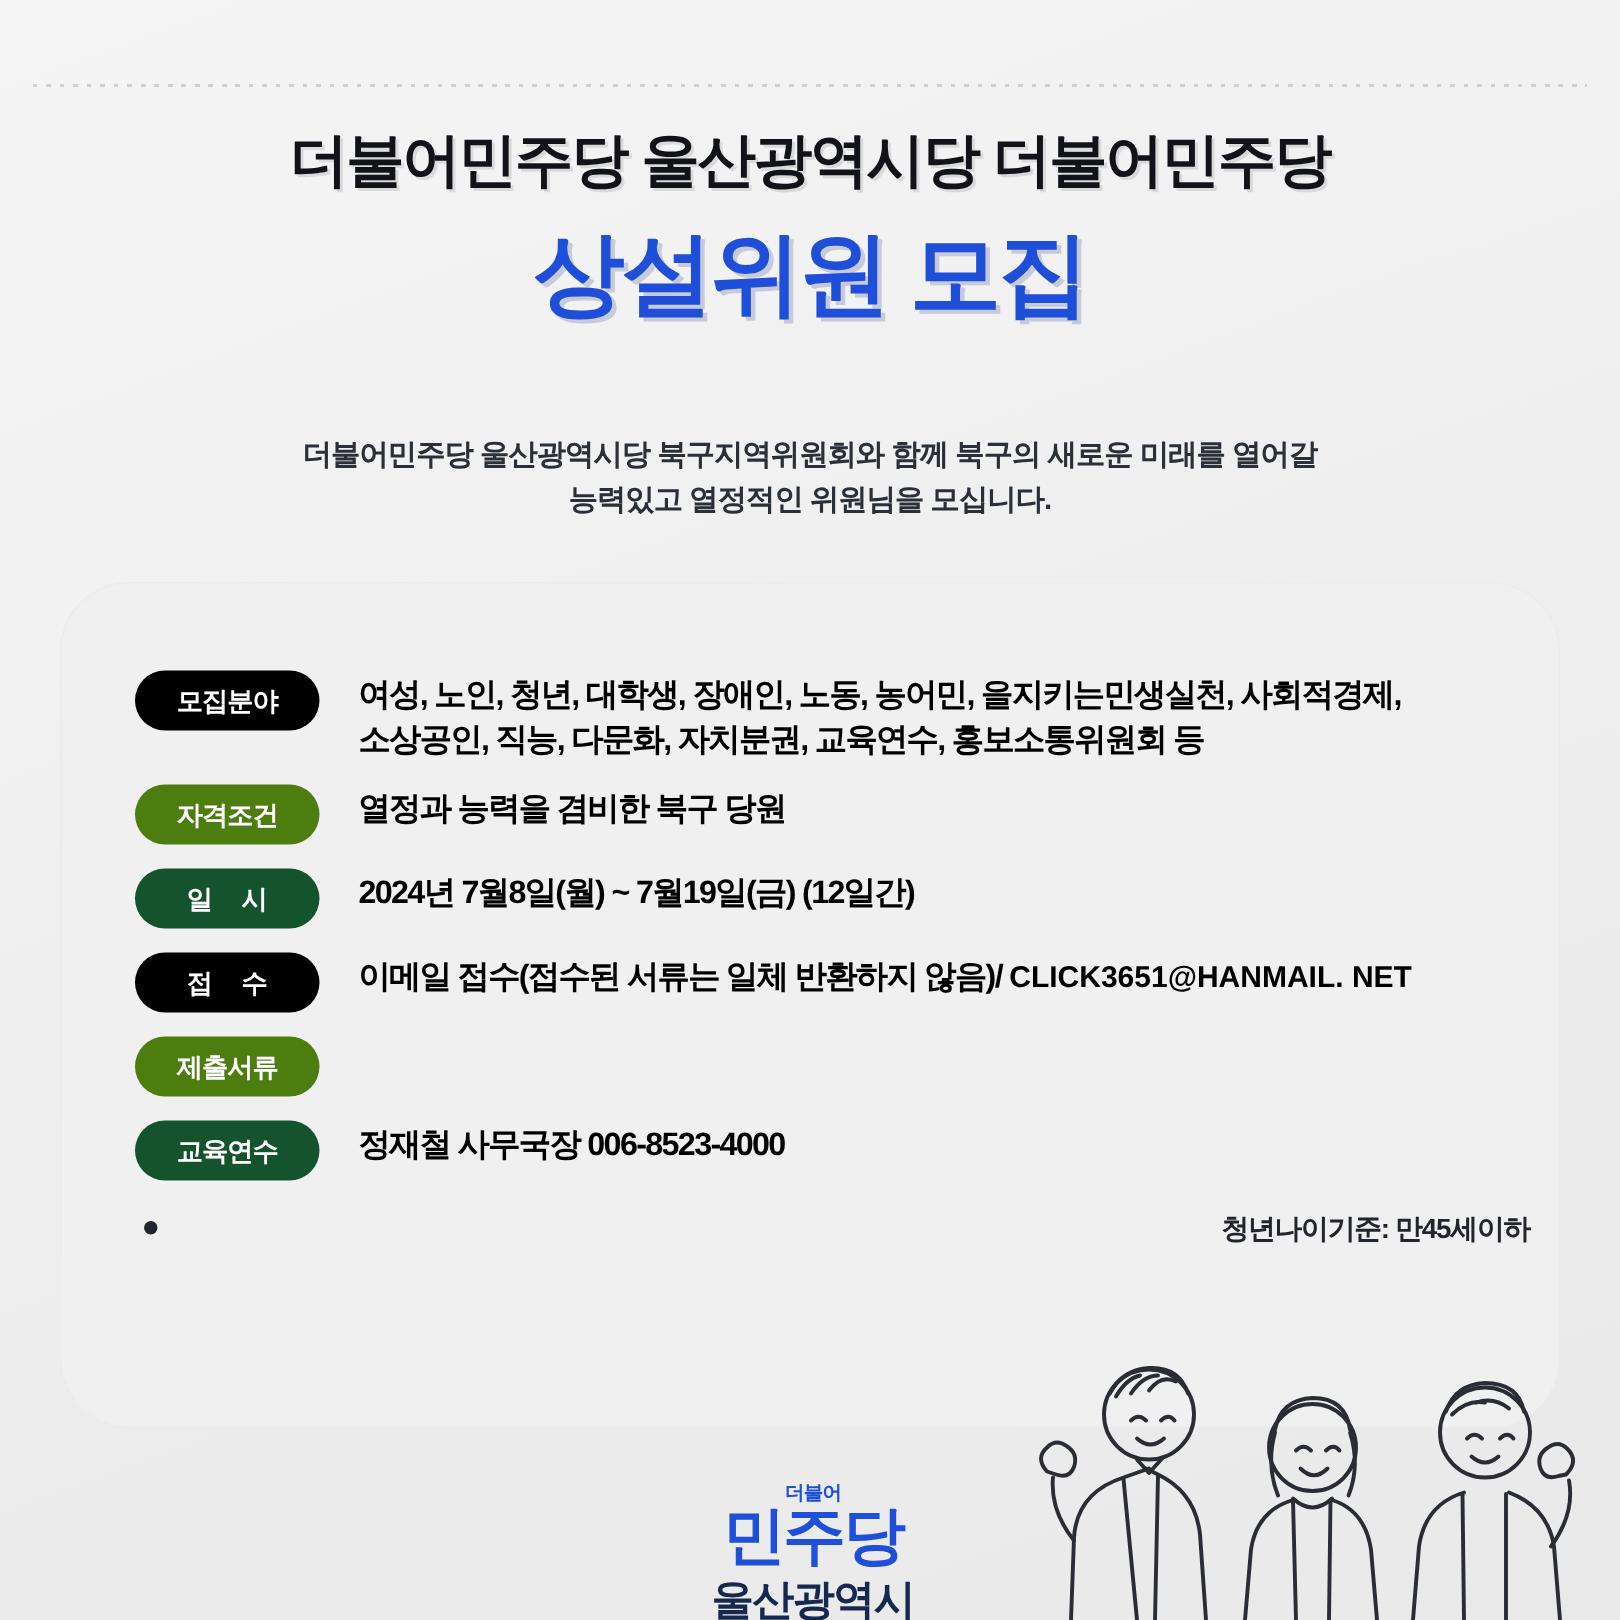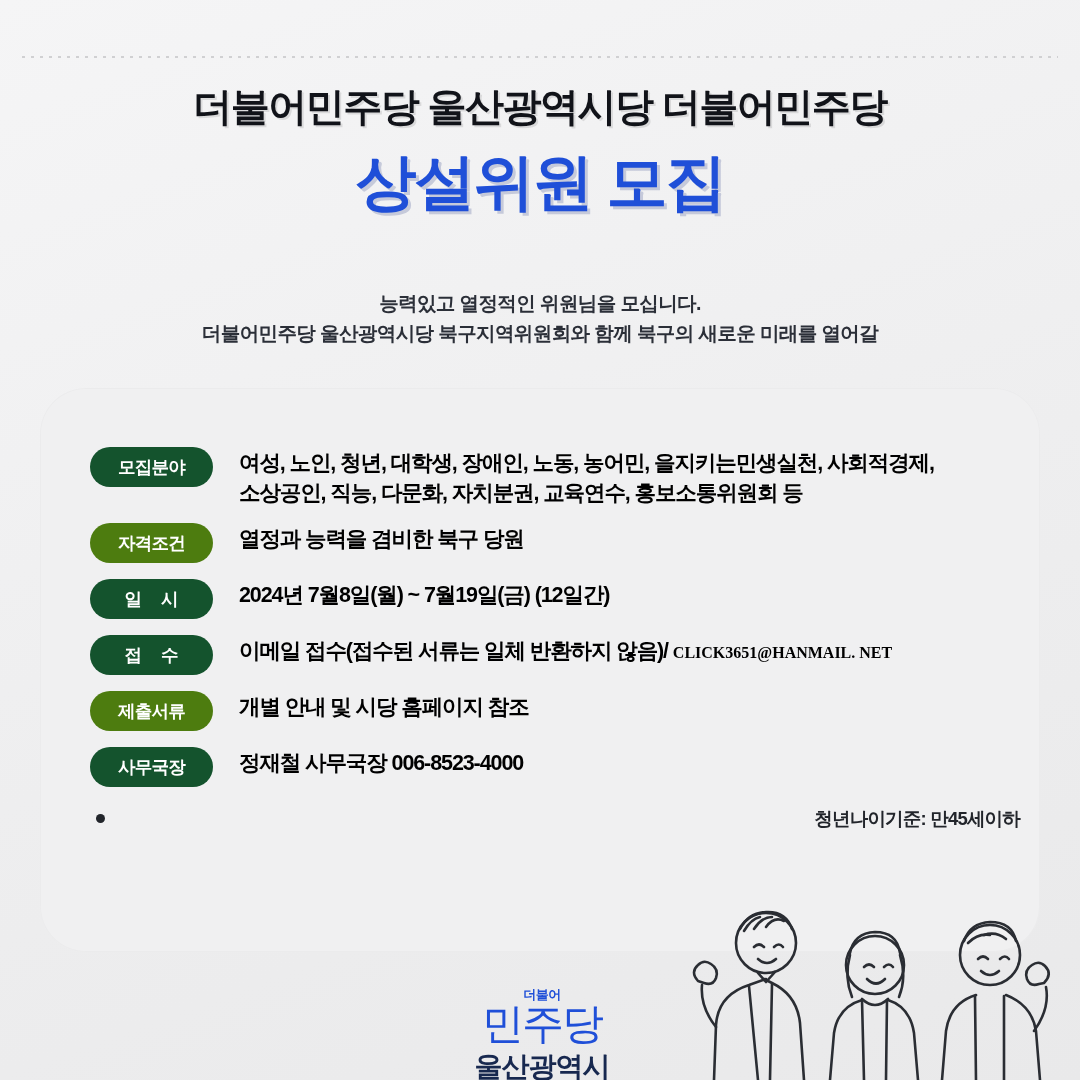--- a/index.html
+++ b/index.html
@@ -78,38 +78,38 @@
     border-radius: 21px;
     color: #ffffff;
     font-size: 17.5px;
     font-weight: 800;
     letter-spacing: -0.7px;
     display: flex;
     align-items: center;
     justify-content: center;
     margin-top: 3px;
   }
-  .tag.blue   { background: #14532d; }
+  .tag.blue   { background: #000000; }
   .tag.navy   { background: #4d7c0f; }
   .tag.red    { background: #14532d; }
   .tag.spaced { letter-spacing: 7px; text-indent: 7px; }
   .val {
     margin-left: 26px;
     font-size: 21.5px;
     font-weight: 700;
     color: #000000;
     letter-spacing: -1.1px;
     line-height: 1.38;
     padding-top: 5px;
   }
   .val .serif {
-    font-family: Liberation Serif, serif;
+    font-family: Liberation Sans, sans-serif;
     letter-spacing: 0px;
     font-weight: 700;
-    font-size: 16px;
+    font-size: 20px;
   }
   .note {
     display: flex; align-items: center;
     margin-top: 18px;
     margin-left: 6px;
     font-size: 18.5px;
     font-weight: 600;
     color: #22252b;
     letter-spacing: -0.8px;
     justify-content: space-between;
@@ -127,21 +127,21 @@
     text-align: center;
     color: #17284f;
   }
   .logo .tiny {
     font-size: 13px; font-weight: 800; color: #1f4fd8;
     letter-spacing: -0.5px; line-height: 1;
     margin-bottom: 2px;
     margin-top: 36px;
   }
   .logo .big {
-    font-size: 42px; font-weight: 400; color: #1f4fd8;
+    font-size: 42px; font-weight: 700; color: #1f4fd8;
     letter-spacing: -2px; line-height: 1;
   }
   .logo .mid {
     font-size: 28px; font-weight: 900; color: #17284f;
     letter-spacing: -1px; line-height: 1.25; margin-top: 4px;
   }
   .logo .small {
     font-size: 15px; font-weight: 900; color: #17284f;
     letter-spacing: -0.8px; line-height: 1.3;
   }
@@ -158,22 +158,22 @@
 <div id="poster">
 
   <div class="top-rule"></div>
 
   <div class="head">
     <div class="line1">더불어민주당 울산광역시당 더불어민주당</div>
     <div class="line2">상설위원 모집</div>
   </div>
 
   <div class="subtitle">
+    <div>더불어민주당 울산광역시당 북구지역위원회와 함께 북구의 새로운 미래를 열어갈</div>
     <div>능력있고 열정적인 위원님을 모십니다.</div>
-    <div>더불어민주당 울산광역시당 북구지역위원회와 함께 북구의 새로운 미래를 열어갈</div>
   </div>
 
   <div class="card">
     <div class="rows">
 
       <div class="row">
         <div class="tag blue">모집분야</div>
         <div class="val">
           <div>여성, 노인, 청년, 대학생, 장애인, 노동, 농어민, 을지키는민생실천, 사회적경제,</div>
           <div>소상공인, 직능, 다문화, 자치분권, 교육연수, 홍보소통위원회 등</div>
@@ -192,25 +192,24 @@
 
       <div class="row">
         <div class="tag blue spaced">접  수</div>
         <div class="val">
           <span>이메일 접수(접수된 서류는 일체 반환하지 않음)/ </span><span class="serif">CLICK3651@HANMAIL. NET</span>
         </div>
       </div>
 
       <div class="row">
         <div class="tag navy">제출서류</div>
-        <div class="val">개별 안내 및 시당 홈페이지 참조</div>
-      </div>
-
-      <div class="row">
-        <div class="tag red">사무국장</div>
+      </div>
+
+      <div class="row">
+        <div class="tag red">교육연수</div>
         <div class="val">정재철 사무국장 006-8523-4000</div>
       </div>
 
       <div class="note">
         <span class="dot"></span>
         <span>청년나이기준: 만45세이하</span>
       </div>
 
     </div>
   </div>

